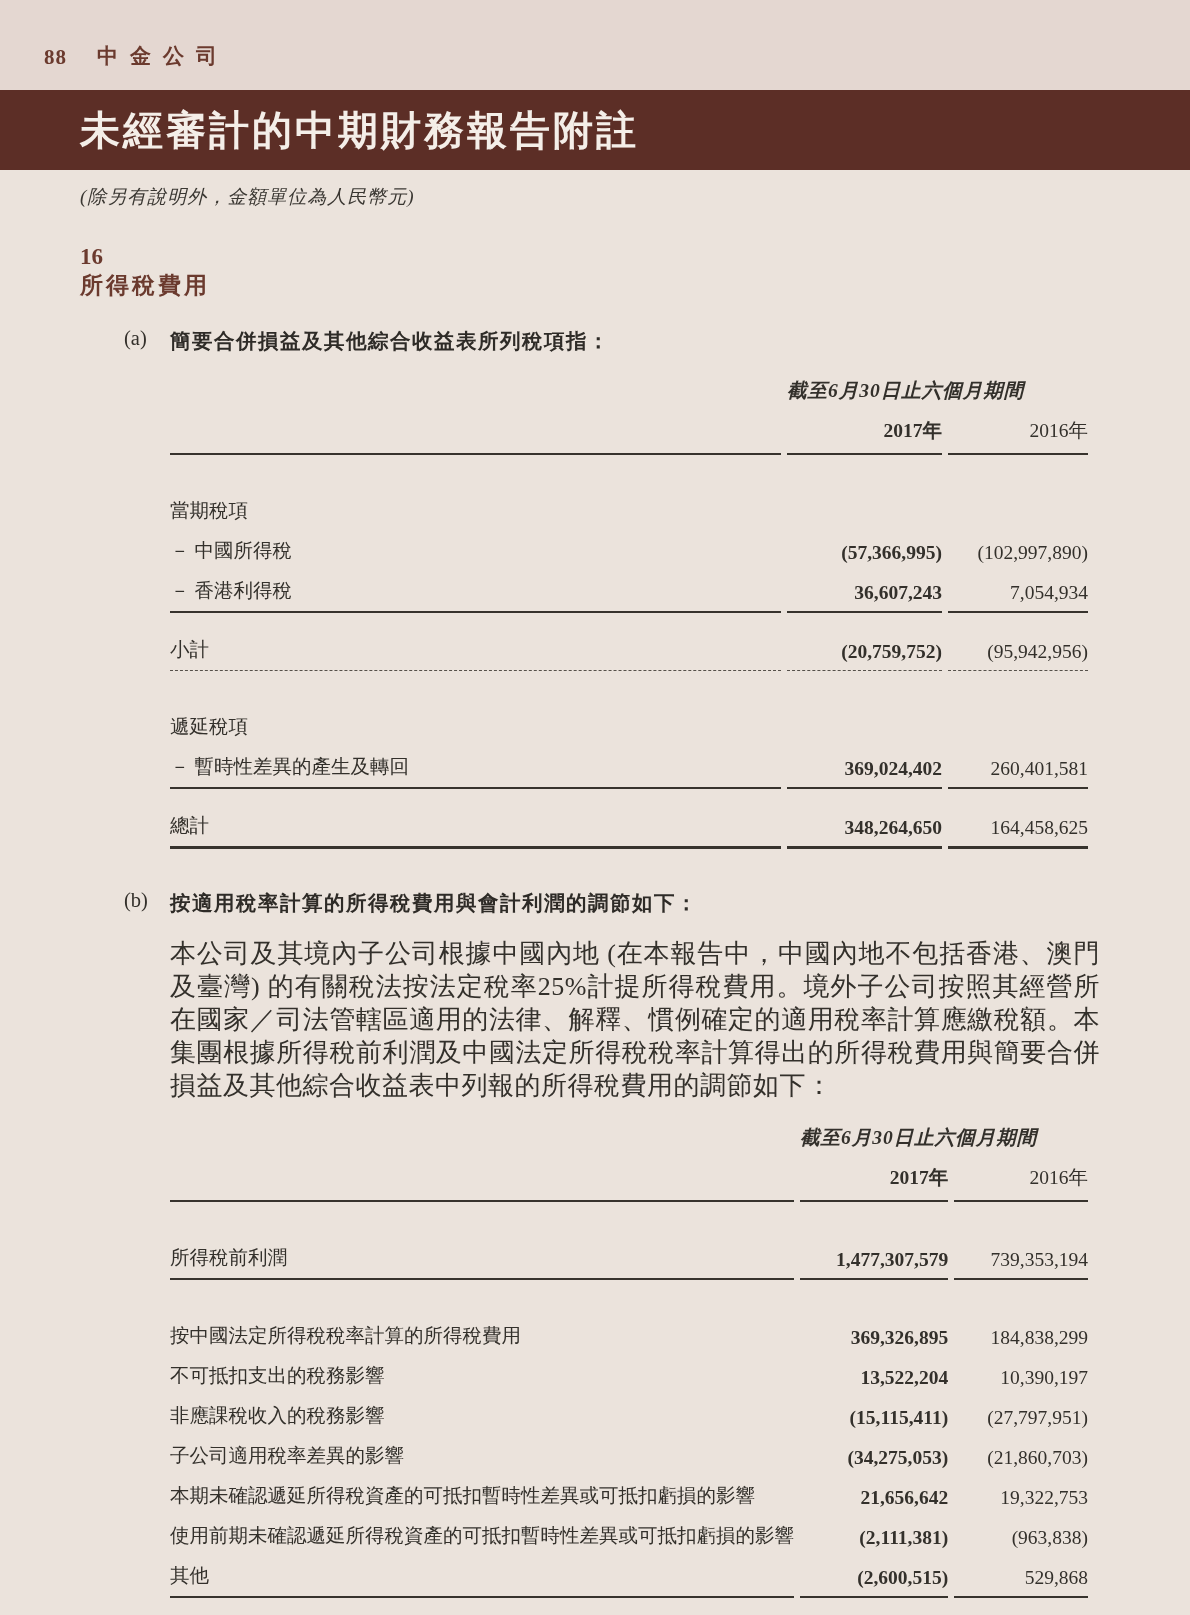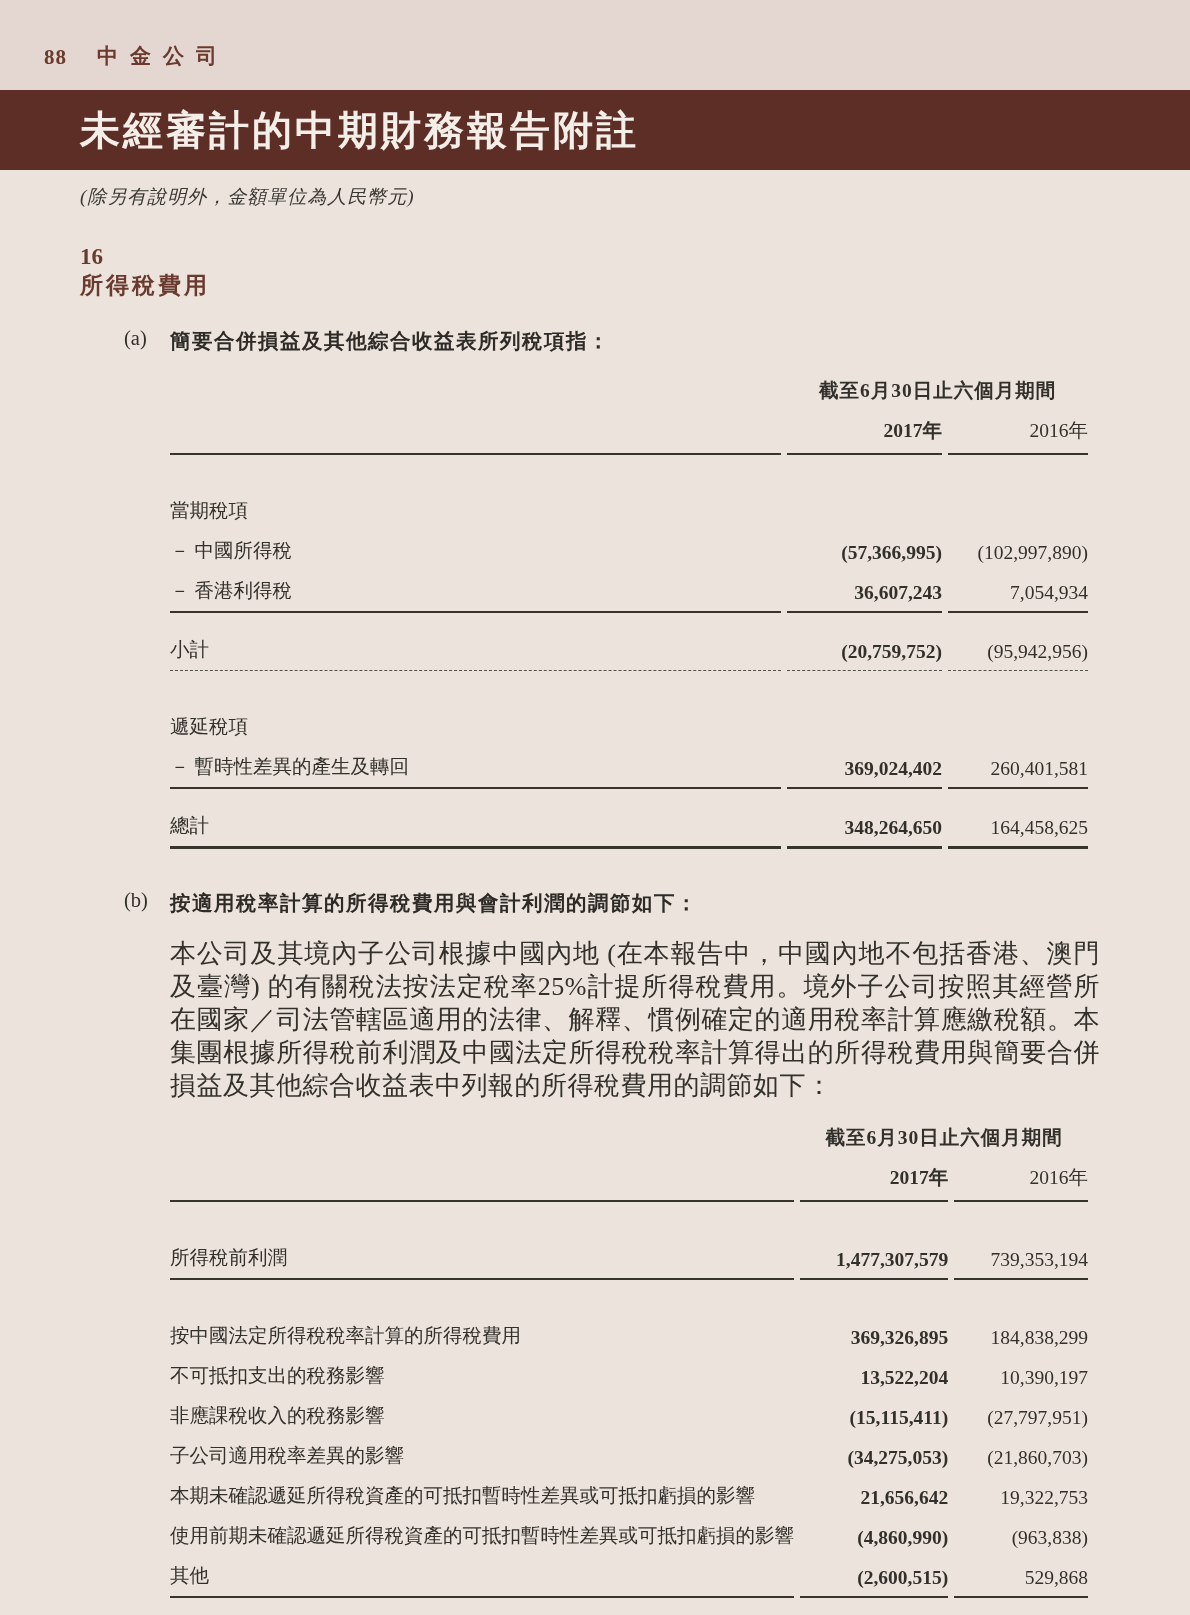--- a/index.html
+++ b/index.html
@@ -87,21 +87,21 @@
     font-size: 19.5px;
     padding: 6px 0 7px 0;
     vertical-align: bottom;
     white-space: nowrap;
   }
   col.col-label { width: auto; }
   col.col-2017 { width: 155px; }
   col.col-2016 { width: 140px; }
   td.num { text-align: right; }
   .b { font-weight: bold; }
-  td.period-cell { text-align: center; font-weight: bold; padding-bottom: 0; letter-spacing: 1px; }
+  td.period-cell { font-weight: bold; padding-bottom: 0; letter-spacing: 1px; font-style: italic; }
   tr.years td { padding-bottom: 9px; }
   tr.rule-solid td { border-bottom: 2px solid #37332d; }
   tr.rule-dashed td { border-bottom: 1px dashed #55504a; }
   tr.rule-grand td { border-bottom: 3px solid #37332d; }
   tr.spacer-lg td { height: 36px; padding: 0; border: none !important; }
   tr.spacer-md td { height: 17px; padding: 0; border: none !important; }
 </style>
 </head>
 <body>
 
@@ -254,21 +254,21 @@
               <td class="num b">(34,275,053)</td>
               <td class="num">(21,860,703)</td>
             </tr>
             <tr>
               <td class="lbl">本期未確認遞延所得稅資產的可抵扣暫時性差異或可抵扣虧損的影響</td>
               <td class="num b">21,656,642</td>
               <td class="num">19,322,753</td>
             </tr>
             <tr>
               <td class="lbl">使用前期未確認遞延所得稅資產的可抵扣暫時性差異或可抵扣虧損的影響</td>
-              <td class="num b">(4,860,990)</td>
+              <td class="num b">(2,111,381)</td>
               <td class="num">(963,838)</td>
             </tr>
             <tr class="rule-solid">
               <td class="lbl">其他</td>
               <td class="num b">(2,600,515)</td>
               <td class="num">529,868</td>
             </tr>
             <tr class="spacer-md">
               <td colspan="3"></td>
             </tr>

